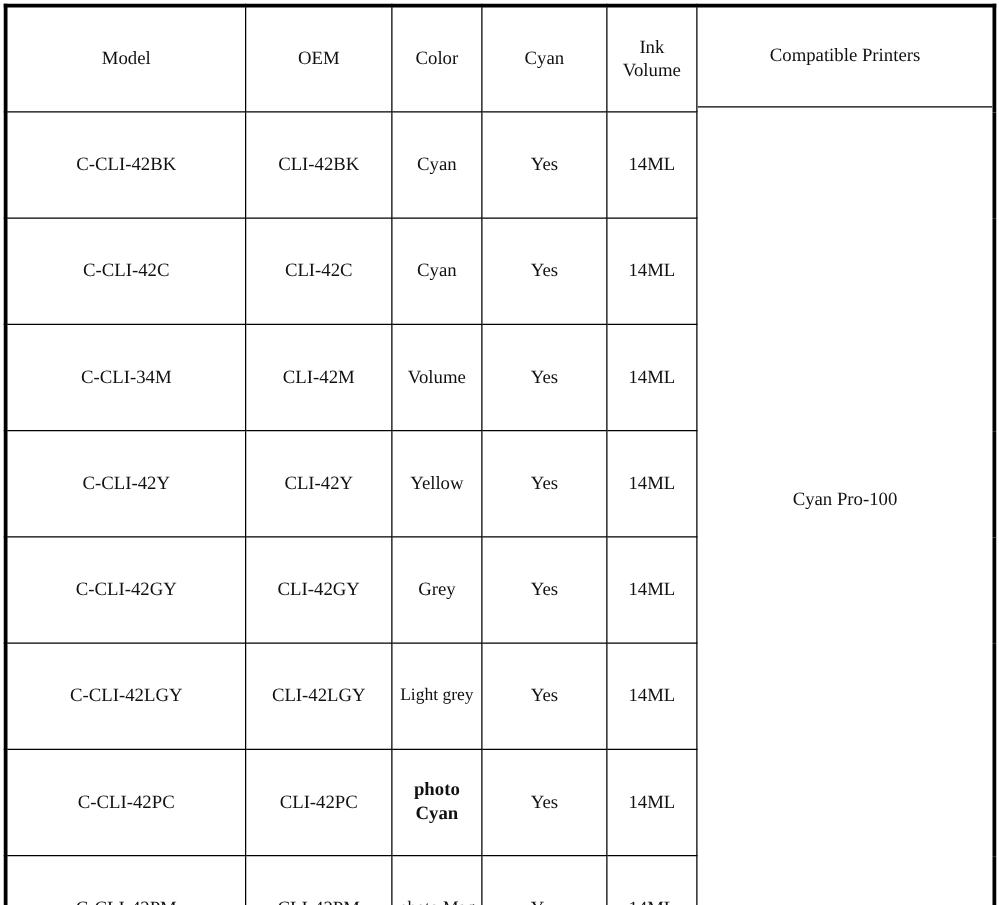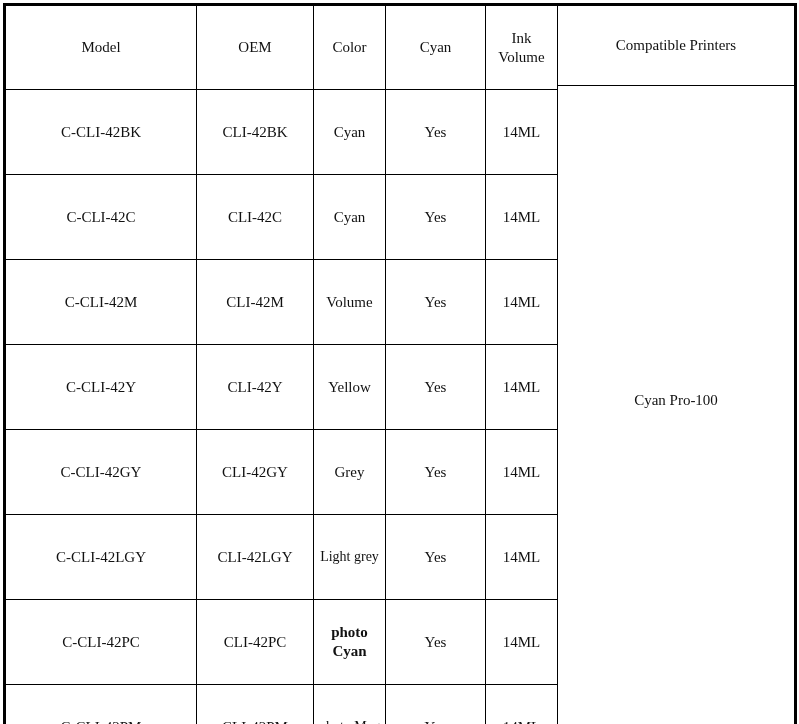--- a/index.html
+++ b/index.html
@@ -110,21 +110,21 @@
 
       <tr class="data-row">
         <td>C-CLI-42C</td>
         <td>CLI-42C</td>
         <td class="cell-color">Cyan</td>
         <td>Yes</td>
         <td>14ML</td>
       </tr>
 
       <tr class="data-row">
-        <td>C-CLI-42M</td>
+        <td>C-CLI-34M</td>
         <td>CLI-42M</td>
         <td class="cell-color">Volume</td>
         <td>Yes</td>
         <td>14ML</td>
       </tr>
 
       <tr class="data-row">
         <td>C-CLI-42Y</td>
         <td>CLI-42Y</td>
         <td class="cell-color">Yellow</td>

